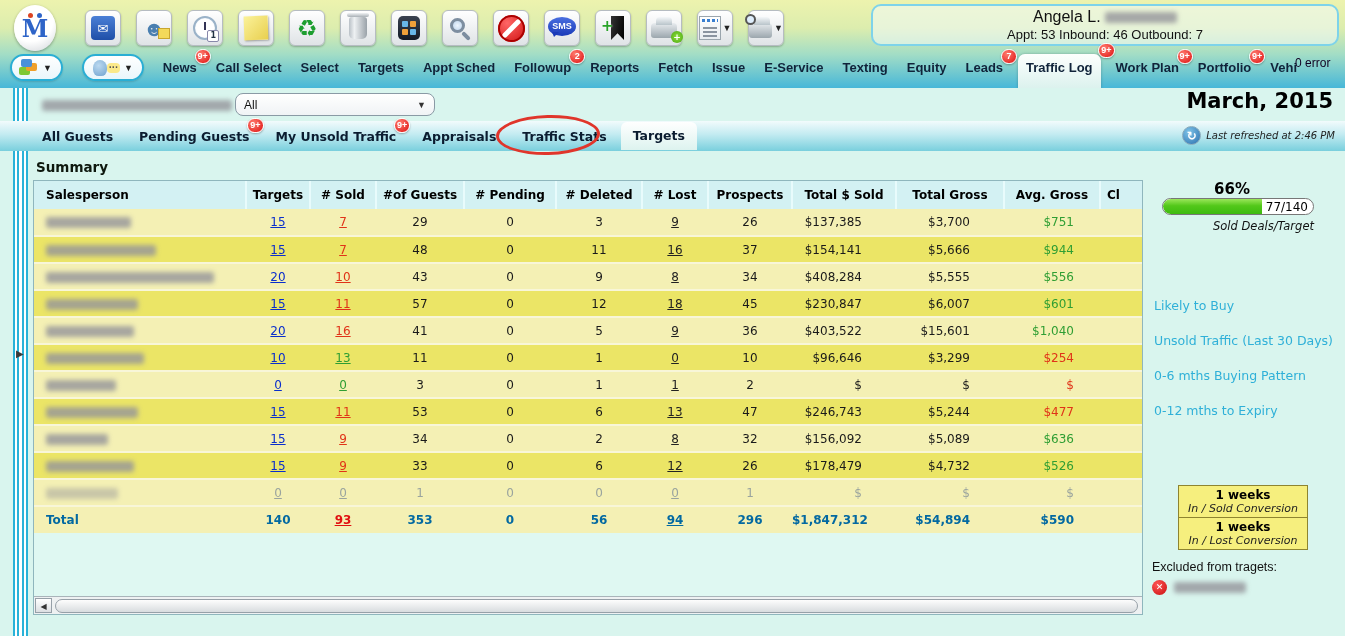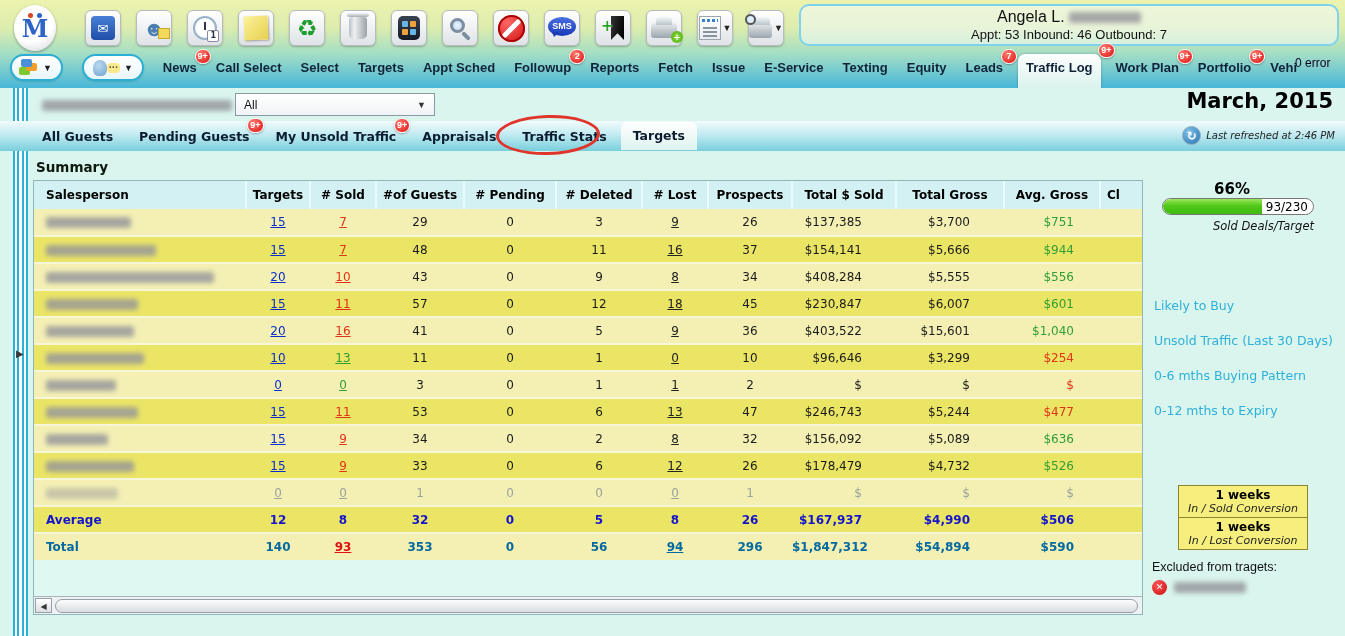--- a/index.html
+++ b/index.html
@@ -43,21 +43,21 @@
 .ic-bookmark::before{content:"";position:absolute;right:1px;top:0;width:13px;height:24px;background:linear-gradient(100deg,#333,#000);
  clip-path:polygon(0 0,100% 0,100% 100%,50% 72%,0 100%)}
 .ic-bookmark::after{content:"+";position:absolute;left:0;top:3px;color:#2aa32a;font:bold 15px/1 "DejaVu Sans",sans-serif;text-shadow:0 0 2px #fff}
 .ic-car{width:26px;height:15px;position:relative;background:linear-gradient(#e8ecef,#9ba6ad);border-radius:4px 4px 3px 3px;margin-top:5px}
 .ic-car::before{content:"";position:absolute;left:5px;top:-6px;width:16px;height:8px;background:linear-gradient(#f4f7f9,#b9c4ca);border-radius:4px 4px 0 0}
 .ic-car.add::after{content:"+";position:absolute;right:-6px;bottom:-5px;width:12px;height:12px;background:radial-gradient(#8fe03a,#4aa512);border-radius:50%;color:#fff;font:bold 9px/12px "DejaVu Sans",sans-serif;text-align:center}
 .ic-car.mag::after{content:"";position:absolute;left:-4px;top:-9px;width:7px;height:7px;border:2px solid #555;border-radius:50%;background:#dfeefc}
 .ic-notes{width:22px;height:24px;background:linear-gradient(#ffffff,#e7ecf0);border:1px solid #9aa5ad;position:relative}
 .ic-notes::before{content:"";position:absolute;top:2px;left:2px;right:2px;height:3px;background:repeating-linear-gradient(90deg,#3a7fd0 0 3px,transparent 3px 5px)}
 .ic-notes::after{content:"";position:absolute;left:3px;bottom:6px;width:14px;height:2px;background:#8a94a0;box-shadow:0 4px 0 #8a94a0,0 -4px 0 #8a94a0}
-.userbox{position:absolute;top:4px;right:6px;width:540px;height:42px;border:2px solid #7ed3ea;border-radius:10px;
+.userbox{position:absolute;top:4px;right:6px;width:468px;height:42px;border:2px solid #7ed3ea;border-radius:10px;
  background:rgba(240,250,252,.55);text-align:center;padding-top:2px}
 .uname{font-size:16px;color:#111}
 .ustats{font-size:13px;color:#111;margin-top:1px}
 .blur{display:inline-block;height:11px;border-radius:2px;background:#94949a;filter:blur(2.5px);opacity:.8;vertical-align:middle}
 
 .navrow{position:absolute;left:10px;right:6px;bottom:0;display:flex;align-items:center;gap:19px;padding-bottom:7px}
 .pill{height:27px;border:2px solid #2aaed4;border-radius:14px;background:linear-gradient(#ffffff,#e9f6fb);
  display:flex;align-items:center;gap:7px;padding:0 9px;box-shadow:0 1px 2px rgba(0,0,0,.15);cursor:pointer}
 .pill .dd{font-size:9px;color:#222}
 .ic-cubes{width:11px;height:8px;background:#4a90d9;border-radius:2px;box-shadow:5px 4px 0 #f0a02a,-2px 8px 0 #7ec832;margin-bottom:10px;margin-right:4px}
@@ -69,21 +69,21 @@
  background:radial-gradient(circle at 35% 30%,#ff7a6e,#dd1111);border:1.5px solid #fff;color:#fff;
  font:bold 9px/13px "Liberation Sans",sans-serif;text-align:center;padding:0 2px;box-shadow:0 1px 2px rgba(0,0,0,.3)}
 .suffix{font-weight:400;font-size:12px;color:#102;position:relative;top:-5px;margin-left:-2px}
 
 
 .content{position:absolute;top:88px;left:0;width:1345px;height:548px;background:#d9f5ee}
 .lstrip{position:absolute;left:13px;top:0;width:15px;height:548px;
  background:linear-gradient(90deg,#29b2d8 0 2px,#fff 2px 4px,#29b2d8 4px 6px,#fff 6px 9px,#29b2d8 9px 11px,#fff 11px 13px,#29b2d8 13px 15px);cursor:pointer}
 .lstrip .arr{position:absolute;top:260px;left:3px;color:#3a3a3a;font-size:10px}
 .fblur{position:absolute;left:42px;top:12px}
-.selectbox{position:absolute;left:235px;top:5px;width:200px;height:23px;border:1px solid #8a9aa5;border-radius:0;
+.selectbox{position:absolute;left:235px;top:5px;width:200px;height:23px;border:1px solid #8a9aa5;border-radius:8px;
  background:linear-gradient(#ffffff,#f0f3f5);font-size:12px;color:#111;display:flex;align-items:center;padding:0 8px;cursor:pointer}
 .selectbox .dd{margin-left:auto;font-size:9px;color:#333}
 .mtitle{position:absolute;right:12px;top:1px;font-family:"DejaVu Sans",sans-serif;font-weight:bold;font-size:21px;color:#000}
 .tabstrip{position:absolute;top:33px;left:0;width:1345px;height:30px;background:linear-gradient(#f2fbfc,#c2ebf1 45%,#79cfdd)}
 .tabs{position:absolute;left:42px;top:0;height:30px;display:flex;align-items:center;gap:26px}
 .tab{position:relative;font-family:"DejaVu Sans",sans-serif;font-weight:bold;font-size:12.5px;color:#0b1c30;white-space:nowrap;cursor:pointer}
 .tab.active{background:linear-gradient(#ffffff,#ddf3ef);padding:6px 12px 7px;border-radius:6px 6px 0 0;margin:0 -12px}
 .redellipse{position:absolute;left:496px;top:-6px;width:104px;height:40px;border:3.5px solid #e0352b;border-radius:50%;transform:rotate(-1.5deg);pointer-events:none}
 .refresh{position:absolute;right:10px;top:5px;display:flex;align-items:center;gap:5px;cursor:pointer}
 .ric{width:19px;height:19px;border-radius:50%;background:radial-gradient(circle at 35% 30%,#7fc4e8,#2a6fae);color:#fff;font:bold 12px/18px "DejaVu Sans",sans-serif;text-align:center;border:1px solid #8ab}
@@ -435,34 +435,20 @@
               <td>1</td>
               <td>0</td>
               <td>0</td>
               <td class="lnk darkc">0</td>
               <td>1</td>
               <td class="money">$</td>
               <td class="money">$</td>
               <td class="money avgm redc">$</td>
               <td></td>
             </tr>
-            <tr class="rb avgrow">
-              <td class="name">Average</td>
-              <td>12</td>
-              <td>8</td>
-              <td>32</td>
-              <td>0</td>
-              <td>5</td>
-              <td>8</td>
-              <td>26</td>
-              <td class="money">$167,937</td>
-              <td class="money">$4,990</td>
-              <td class="money avgm">$506</td>
-              <td></td>
-            </tr>
             <tr class="ra totrow">
               <td class="name">Total</td>
               <td>140</td>
               <td class="lnk redc">93</td>
               <td>353</td>
               <td>0</td>
               <td>56</td>
               <td class="lnk darkc">94</td>
               <td>296</td>
               <td class="money">$1,847,312</td>
@@ -475,21 +461,21 @@
       <div class="hscroll">
         <div class="harrow">◀</div>
         <div class="hthumb"></div>
       </div>
     </div>
 
     <div class="sidepanel">
       <div class="pct">66%</div>
       <div class="pbar">
         <div class="pfill" id="pfill" style="width: 66%;"></div>
-        <div class="plabel">93/230</div>
+        <div class="plabel">77/140</div>
       </div>
       <div class="pcap">Sold Deals/Target</div>
       <div class="side-links" id="side-links">
           <div class="slink">Likely to Buy</div>
           <div class="slink">Unsold Traffic (Last 30 Days)</div>
           <div class="slink">0-6 mths Buying Pattern</div>
           <div class="slink">0-12 mths to Expiry</div>
         </div>
       <div class="boxes" id="side-boxes">
           <div class="convbox">

